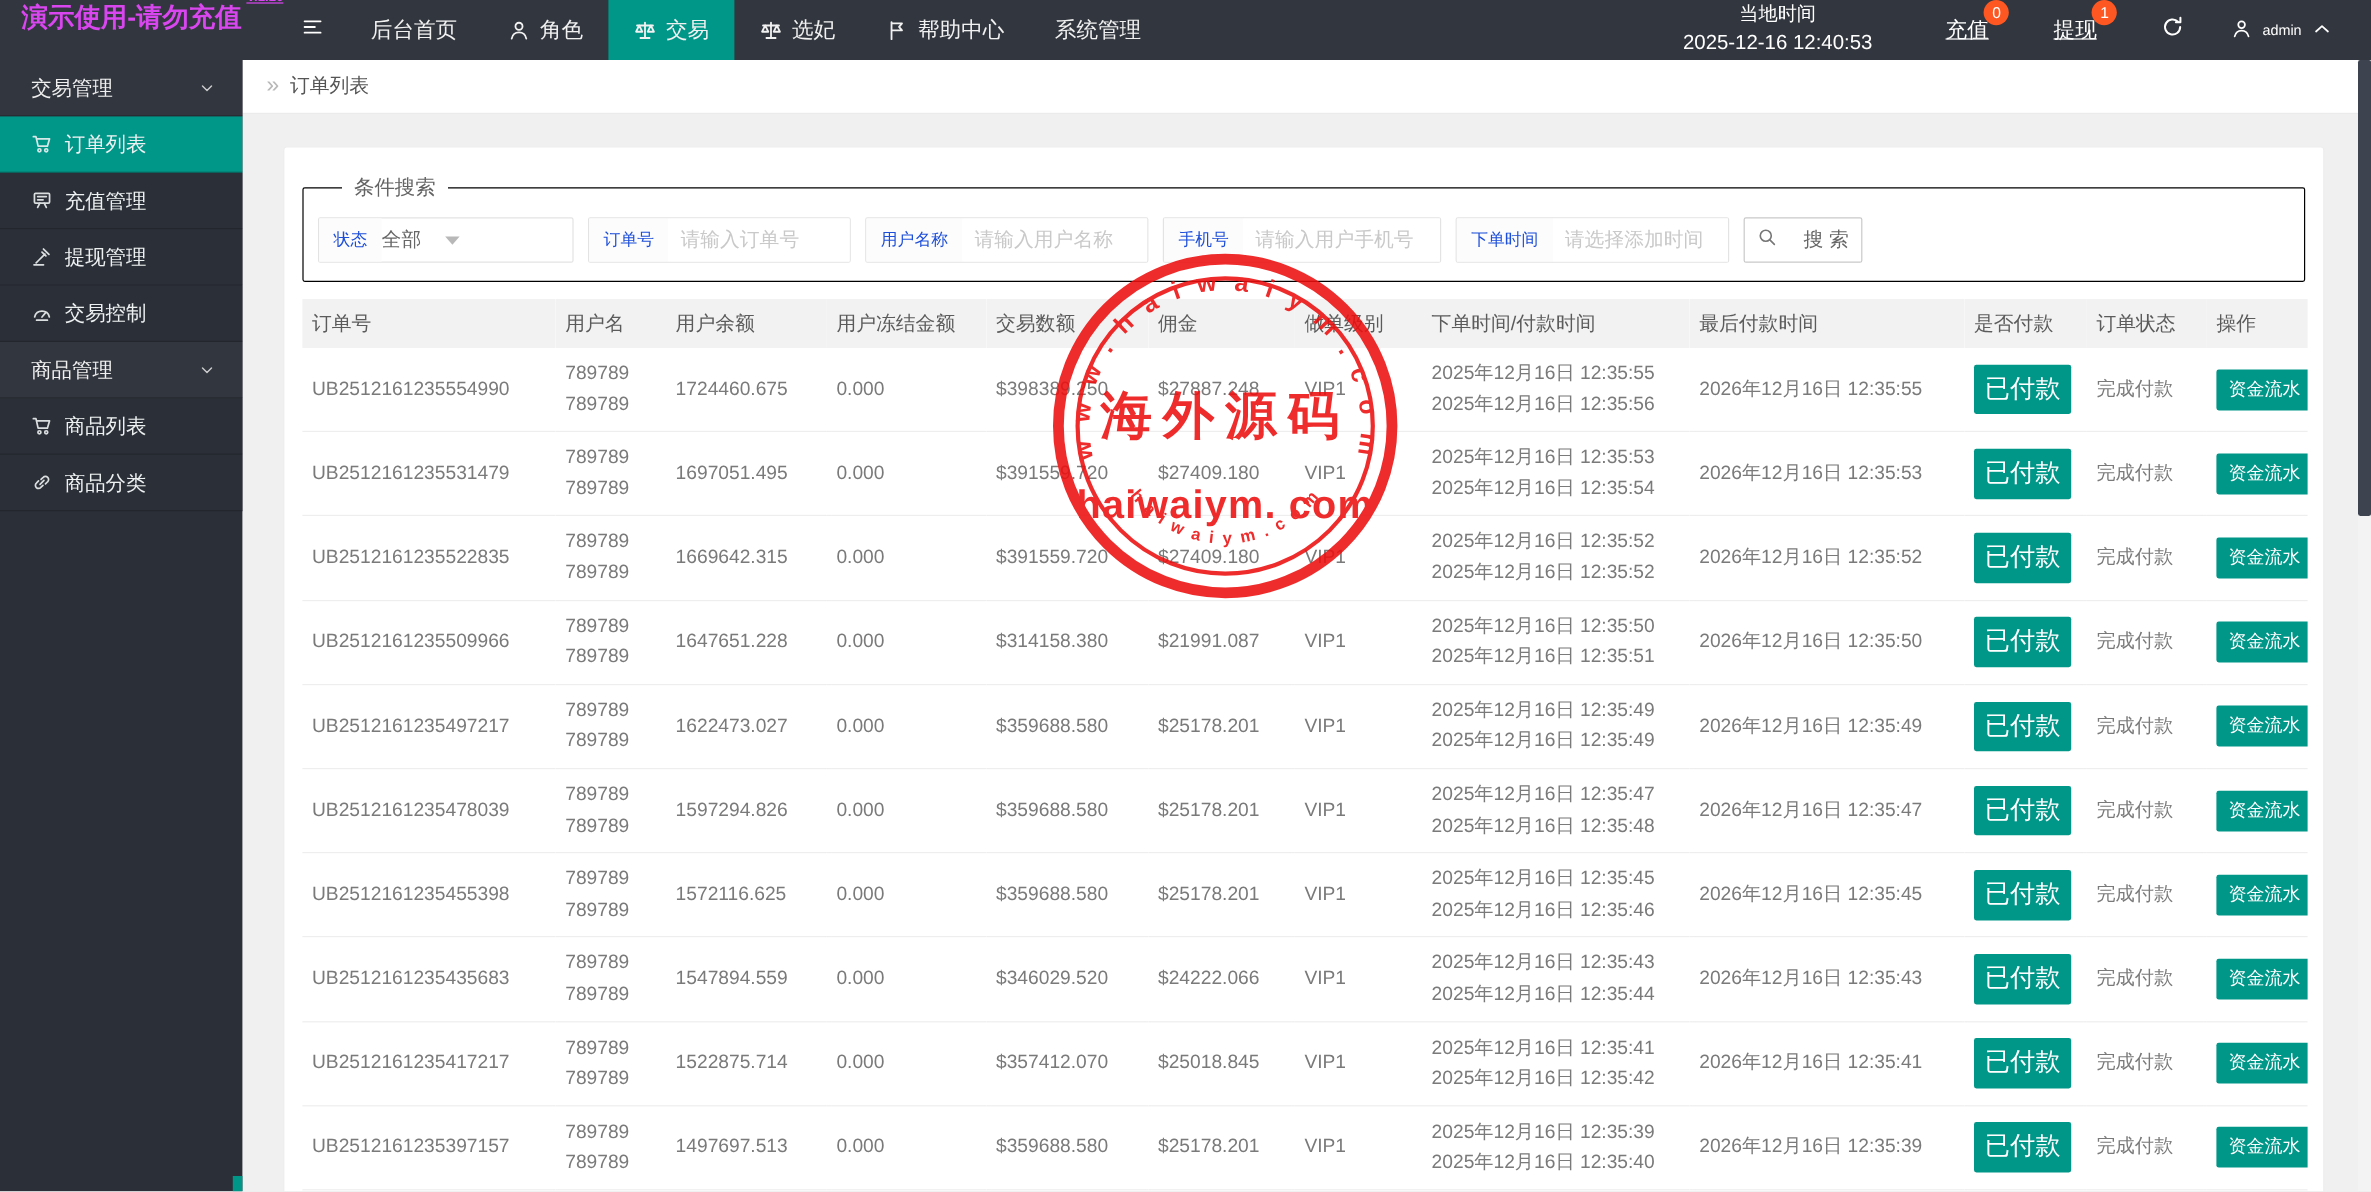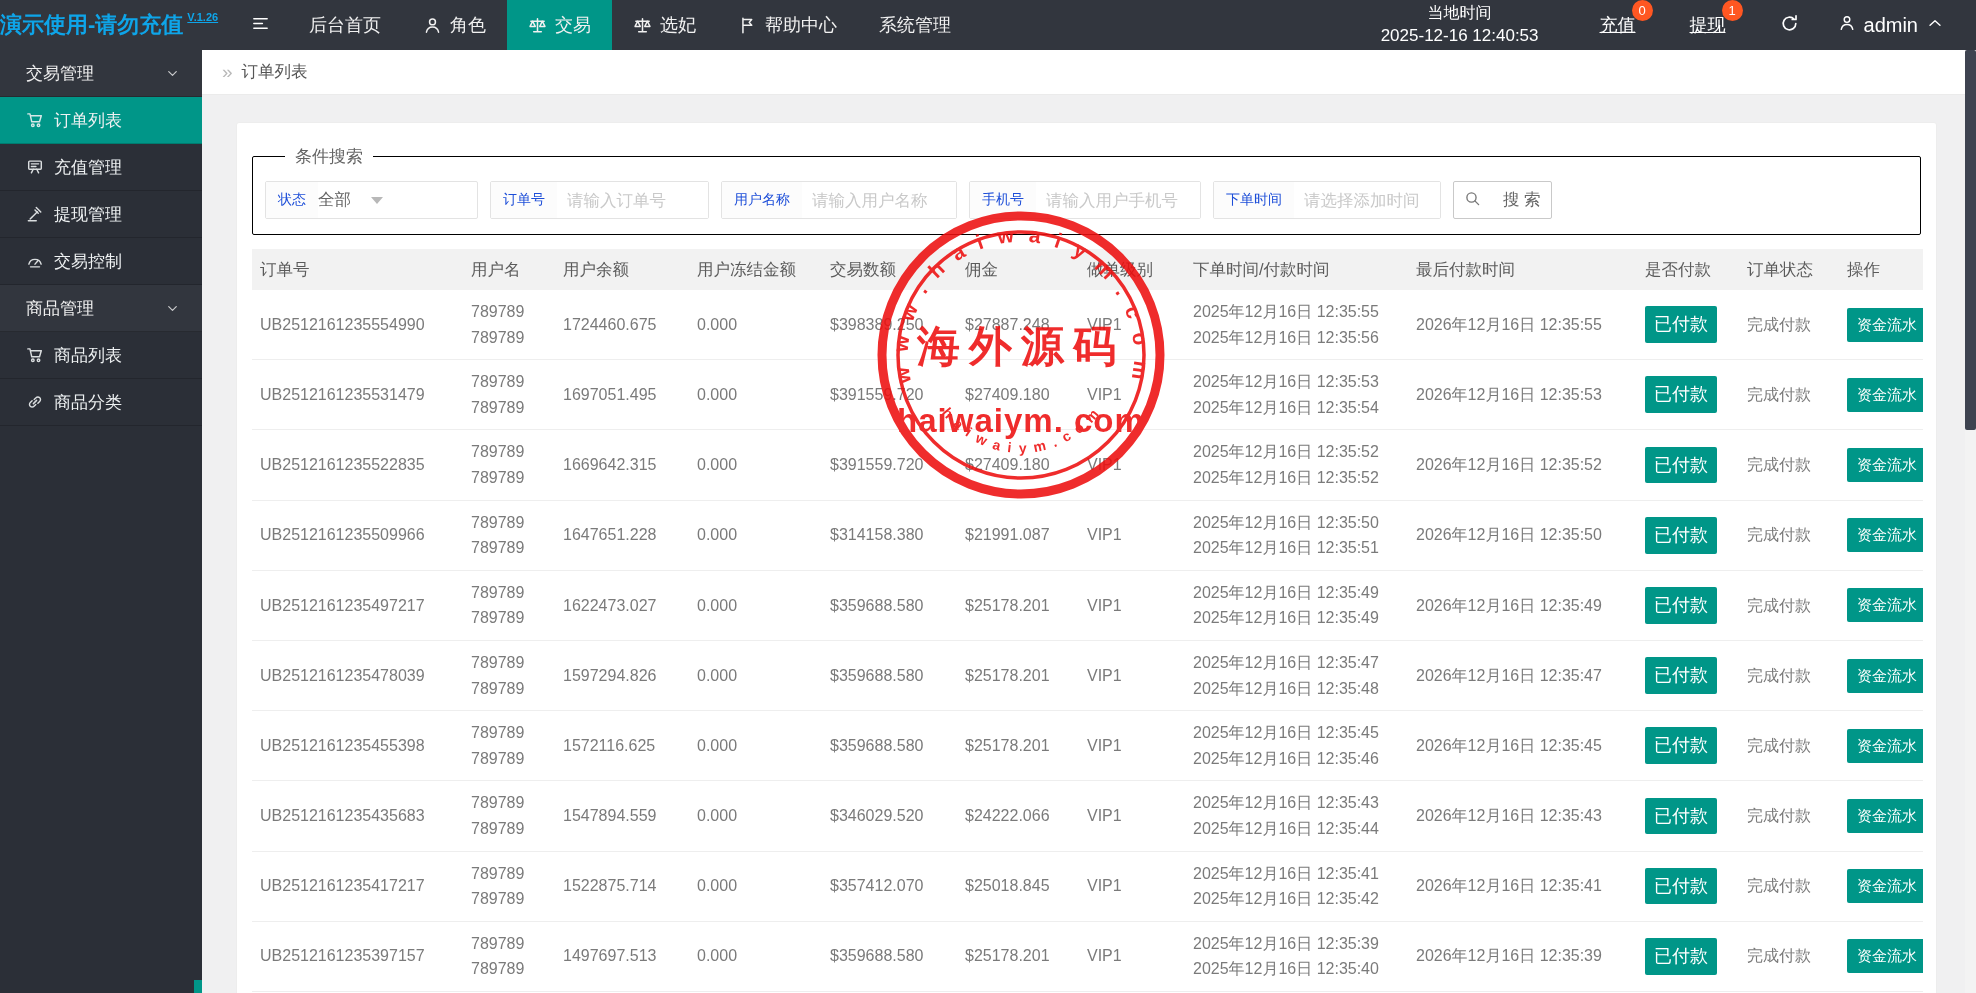--- a/index.html
+++ b/index.html
@@ -1,35 +1,35 @@
 <!DOCTYPE html>
 <html style="--accent: #009688; --badge: #FF5722; --stamp: #ED0F0F;"><head>
 <meta charset="utf-8">
 <style>
   html,body{margin:0;padding:0;background:#e9e9e9;}
   *{box-sizing:border-box;font-family:"Liberation Sans","DejaVu Sans",sans-serif;}
   #app{position:relative;width:1976px;height:993px;overflow:hidden;background:#f0f0f1;}
 
   
   #header{position:absolute;top:0;left:0;width:100%;height:50px;background:#32363E;display:flex;align-items:stretch;z-index:30;}
-  .logo{width:232px;display:flex;align-items:center;color:#0ea5e9;font-size:22px;font-weight:bold;white-space:nowrap;}
+  .logo{width:232px;display:flex;align-items:flex-start;padding-left:18px;color:#d946ef;font-size:22px;font-weight:bold;white-space:nowrap;}
   .logo sup{font-size:11px;font-weight:bold;margin-left:4px;transform:translateY(-8px);text-decoration:underline;}
   .hamburger{width:56px;display:flex;align-items:center;justify-content:center;color:#fff;cursor:pointer;}
   #nav{display:flex;align-items:stretch;}
   .nav-item{display:flex;align-items:center;gap:8px;padding:0 21px;color:#f1f1f1;font-size:18px;cursor:pointer;}
   .nav-item.active{background:var(--accent);}
   .nav-item svg,.hamburger svg{width:19px;height:19px;}
   .header-right{margin-left:auto;display:flex;align-items:center;}
   .time-block{text-align:center;color:#fff;font-size:16px;line-height:1.45;margin-right:34px;}
   .time-block .t2{font-size:17px;}
   .hbadge{position:relative;color:#fff;font-size:18px;margin:0 27px;cursor:pointer;text-decoration:underline;}
   .hbadge .dot{position:absolute;top:-13px;right:-17px;background:var(--badge);color:#fff;font-size:13px;min-width:21px;height:21px;line-height:21px;border-radius:11px;text-align:center;padding:0 3px;}
   .refresh{color:#fff;margin:0 26px;cursor:pointer;display:flex;align-items:center;}
   .refresh svg{width:21px;height:21px;}
-  .admin{display:flex;align-items:flex-end;gap:8px;color:#fff;font-size:20px;margin:0 32px 0 12px;cursor:pointer;}
+  .admin{display:flex;align-items:center;gap:8px;color:#fff;font-size:12px;margin:0 32px 0 12px;cursor:pointer;}
   .admin svg{width:18px;height:18px;}
 
   
   #sidebar{position:absolute;top:50px;left:0;width:202px;height:943px;background:#2B2F37;z-index:20;}
   .group-title{height:47px;display:flex;align-items:center;padding:0 22px 0 26px;color:#f0f0f0;font-size:17px;background:#32363E;border-bottom:1px solid rgba(0,0,0,.22);cursor:pointer;gap:24px;}
   .group-title .chev{margin-left:auto;opacity:.8;display:flex;}
   .group-title svg{width:15px;height:15px;}
   .side-item{height:47px;display:flex;align-items:center;gap:10px;padding-left:26px;color:#eef1f2;font-size:17px;background:#2B2F37;border-bottom:1px solid rgba(0,0,0,.18);cursor:pointer;}
   .side-item.active{background:var(--accent);}
   .side-item svg{width:18px;height:18px;opacity:.9;}
@@ -53,21 +53,21 @@
   .fvalue .caret{position:absolute;right:12px;width:0;height:0;border-left:6px solid transparent;border-right:6px solid transparent;border-top:7px solid #b8b8b8;}
   .fgroup input{border:none;outline:none;font-size:16.5px;color:#666;padding:0 10px;min-width:0;}
   .fgroup input::placeholder{color:#c9c9c9;}
   .btn-search{display:flex;align-items:center;gap:22px;height:38px;padding:0 10px;border:1px solid #c9c9c9;border-radius:2px;background:#fff;color:#666;font-size:16.5px;cursor:pointer;white-space:nowrap;}
   .btn-search svg{width:17px;height:17px;color:#777;}
 
   
   table{width:100%;border-collapse:collapse;table-layout:fixed;margin-top:14px;}
   thead th{background:#f2f2f2;height:41px;font-weight:normal;text-align:left;padding:0 8px;font-size:16.5px;color:#5b5b5b;overflow:hidden;white-space:nowrap;}
   tbody td{padding:9px 8px;font-size:16px;color:#7a7a7a;border-bottom:1px solid #eee;line-height:1.6;vertical-align:middle;overflow:hidden;white-space:nowrap;}
-  .badge-paid{display:inline-block;background:var(--accent);color:#fff;font-size:18px;padding:4px 9px;border-radius:2px;}
+  .badge-paid{display:inline-block;background:var(--accent);color:#fff;font-size:21px;padding:4px 9px;border-radius:2px;}
   .btn-flow{display:inline-block;background:var(--accent);color:#fff;font-size:15px;padding:5px 10px;border-radius:2px;cursor:pointer;}
 
   
   #scrollbar{position:absolute;top:50px;right:0;width:11px;bottom:0;background:#f3f3f3;z-index:40;}
   #scroll-thumb{position:absolute;top:0;left:0;width:11px;height:380px;background:#3E4350;border-radius:2px;}
 
   
   #stamp{position:absolute;left:871px;top:205px;width:300px;height:300px;z-index:25;pointer-events:none;opacity:.88;}
   #stamp text,#stamp textPath{fill:var(--stamp);}
 </style>

